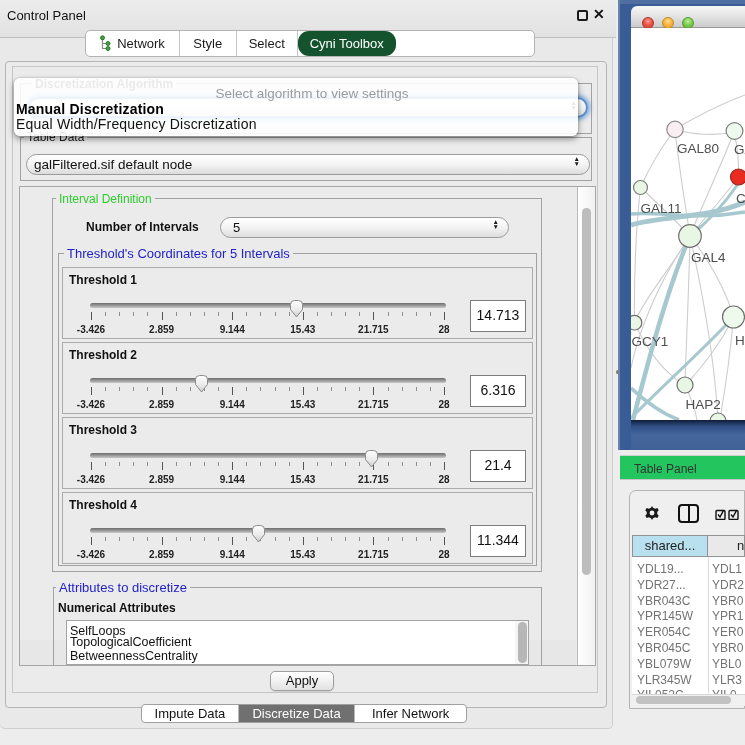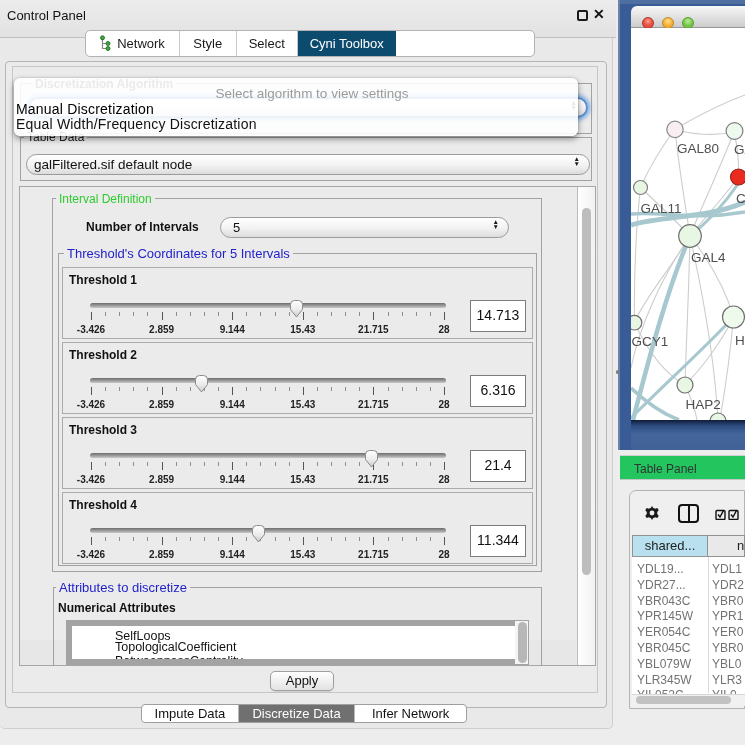--- a/index.html
+++ b/index.html
@@ -14,21 +14,21 @@
 #flo { position:absolute; left:577px; top:10px; width:11px; height:11px;
   border:2px solid #1a1a1a; border-radius:2px; }
 #clo { position:absolute; left:593px; top:6px; font-size:14px; font-weight:900; color:#111; }
 
 #tabs { position:absolute; left:85px; top:30px; width:450px; height:27px; display:flex;
   background:#fff; border:1px solid #b3b3b3; border-radius:5px; overflow:hidden;
   font-size:13px; color:#1a1a1a; }
 #tabs div { height:100%; display:flex; align-items:center; justify-content:center;
   border-right:1px solid #c8c8c8; }
 #tabs div:last-child { border-right:none; }
-#tabs .sel { background:#0c4a6e; color:#fff; }
+#tabs .sel { background:#14532d; color:#fff;border-radius:11px; }
 
 #content { position:absolute; left:5px; top:61px; width:602px; height:647px;
   background:#ebebeb; border:1px solid #b5b5b5; border-radius:4px; }
 #inner { position:absolute; left:12px; top:66px; width:586px; height:627px;
   border:1px solid #c6c6c6; background:#ebebeb; }
 .group { position:absolute; border:1px solid #a2a2a2; }
 .gtitle { position:absolute; font-size:12px; background:#ebebeb; padding:0 3px; white-space:nowrap; }
 .combo { position:absolute; height:21px; border:1px solid #9b9b9b; border-radius:11px;
   background:linear-gradient(#ffffff,#f2f2f2 55%,#dcdcdc); font-size:13px; color:#111; }
 .combo .ar { position:absolute; right:9px; top:1px; font-size:6.5px; line-height:5.2px;
@@ -47,21 +47,21 @@
   background:linear-gradient(#6d6d6d,#9d9d9d 55%,#c9c9c9); }
 .ticks { position:absolute; left:90.5px; width:355px; }
 .ticks.minor { height:4px; background:repeating-linear-gradient(to right,#8e8e8e 0 1px,transparent 1px 14.12px); }
 .ticks.major { height:8px; background:repeating-linear-gradient(to right,#555 0 1px,transparent 1px 70.6px); }
 .tl { position:absolute; transform:translateX(-50%); font-size:10px; font-weight:bold; color:#222; }
 .thumb { position:absolute; }
 .vbox { position:absolute; left:470px; width:56px; height:32px; background:#fff;
   border:1.5px solid #7c7c7c; font-size:14px; color:#111; text-align:center; line-height:29px; }
 
 #alist { position:absolute; left:66px; top:620px; width:463px; height:44.5px; background:#fff;
-  border:6px solid #a3a3a3; font-size:12.5px; color:#111; overflow:hidden;padding-left:40px; }
+  border:1px solid #a3a3a3; font-size:12.5px; color:#111; overflow:hidden; }
 #alist div { padding-left:3px; height:14.2px; line-height:14.2px; }
 #lthumb { position:absolute; left:518px; top:622px; width:9px; height:41px;
   background:#b7b7b7; border-radius:4.5px; }
 #ltrack { position:absolute; left:515px; top:621px; width:13px; height:43px;
   background:#f5f5f5; }
 
 #apply { position:absolute; left:270px; top:671px; width:64px; height:20px;
   border:1px solid #9f9f9f; border-radius:5px; background:linear-gradient(#ffffff,#e2e2e2);
   font-size:13px; color:#111; text-align:center; line-height:18px; box-shadow:0 1px 1px rgba(0,0,0,0.12); }
 #btabs { position:absolute; left:141px; top:704px; width:326px; height:19px; display:flex;
@@ -69,21 +69,21 @@
   font-size:13px; color:#111; }
 #btabs div { height:100%; display:flex; align-items:center; justify-content:center;
   border-right:1px solid #b9b9b9; }
 #btabs div:last-child { border-right:none; }
 #btabs .sel { background:#707070; color:#fff; }
 
 #overlay { position:absolute; left:14px; top:78px; width:564px; height:58px;
   background:rgba(255,255,255,0.89); border-radius:6px;
   box-shadow:0 3px 6px rgba(0,0,0,0.42), 0 0 2px rgba(0,0,0,0.25); }
 #overlay .r1 { position:absolute; top:8px; width:100%; text-align:center; font-size:13.5px; color:#9b9b9b;padding-left:32px; }
-#overlay .r2 { position:absolute; left:2px; top:23px; font-size:14px; font-weight:normal; color:#000; letter-spacing:0.2px; }
+#overlay .r2 { position:absolute; left:2px; top:23px; font-size:14px; font-weight:bold; color:#000; letter-spacing:0.2px; }
 #overlay .r3 { position:absolute; left:2px; top:37.5px; font-size:14px; color:#111; letter-spacing:0.2px; }
 
 #blue { position:absolute; left:618px; top:0; width:127px; height:450px; background:#3a5c96;
   border-left:2px solid #6b83ab; }
 #blue .top { position:absolute; left:0; top:0; width:127px; height:4px; background:#4f6fa3; }
 #shadowband { position:absolute; left:631px; top:420px; width:114px; height:30px;
   background:linear-gradient(#0f1c38,#2e4d82 20%,#44669c 48%,#416297); }
 #mactitle { position:absolute; left:631px; top:6px; width:114px; height:22px;
   background:linear-gradient(#f8f8f8,#cccccc); border-bottom:1px solid #989898; border-radius:6px 0 0 0; }
 .light { position:absolute; top:11px; width:12px; height:12px; border-radius:50%; }

